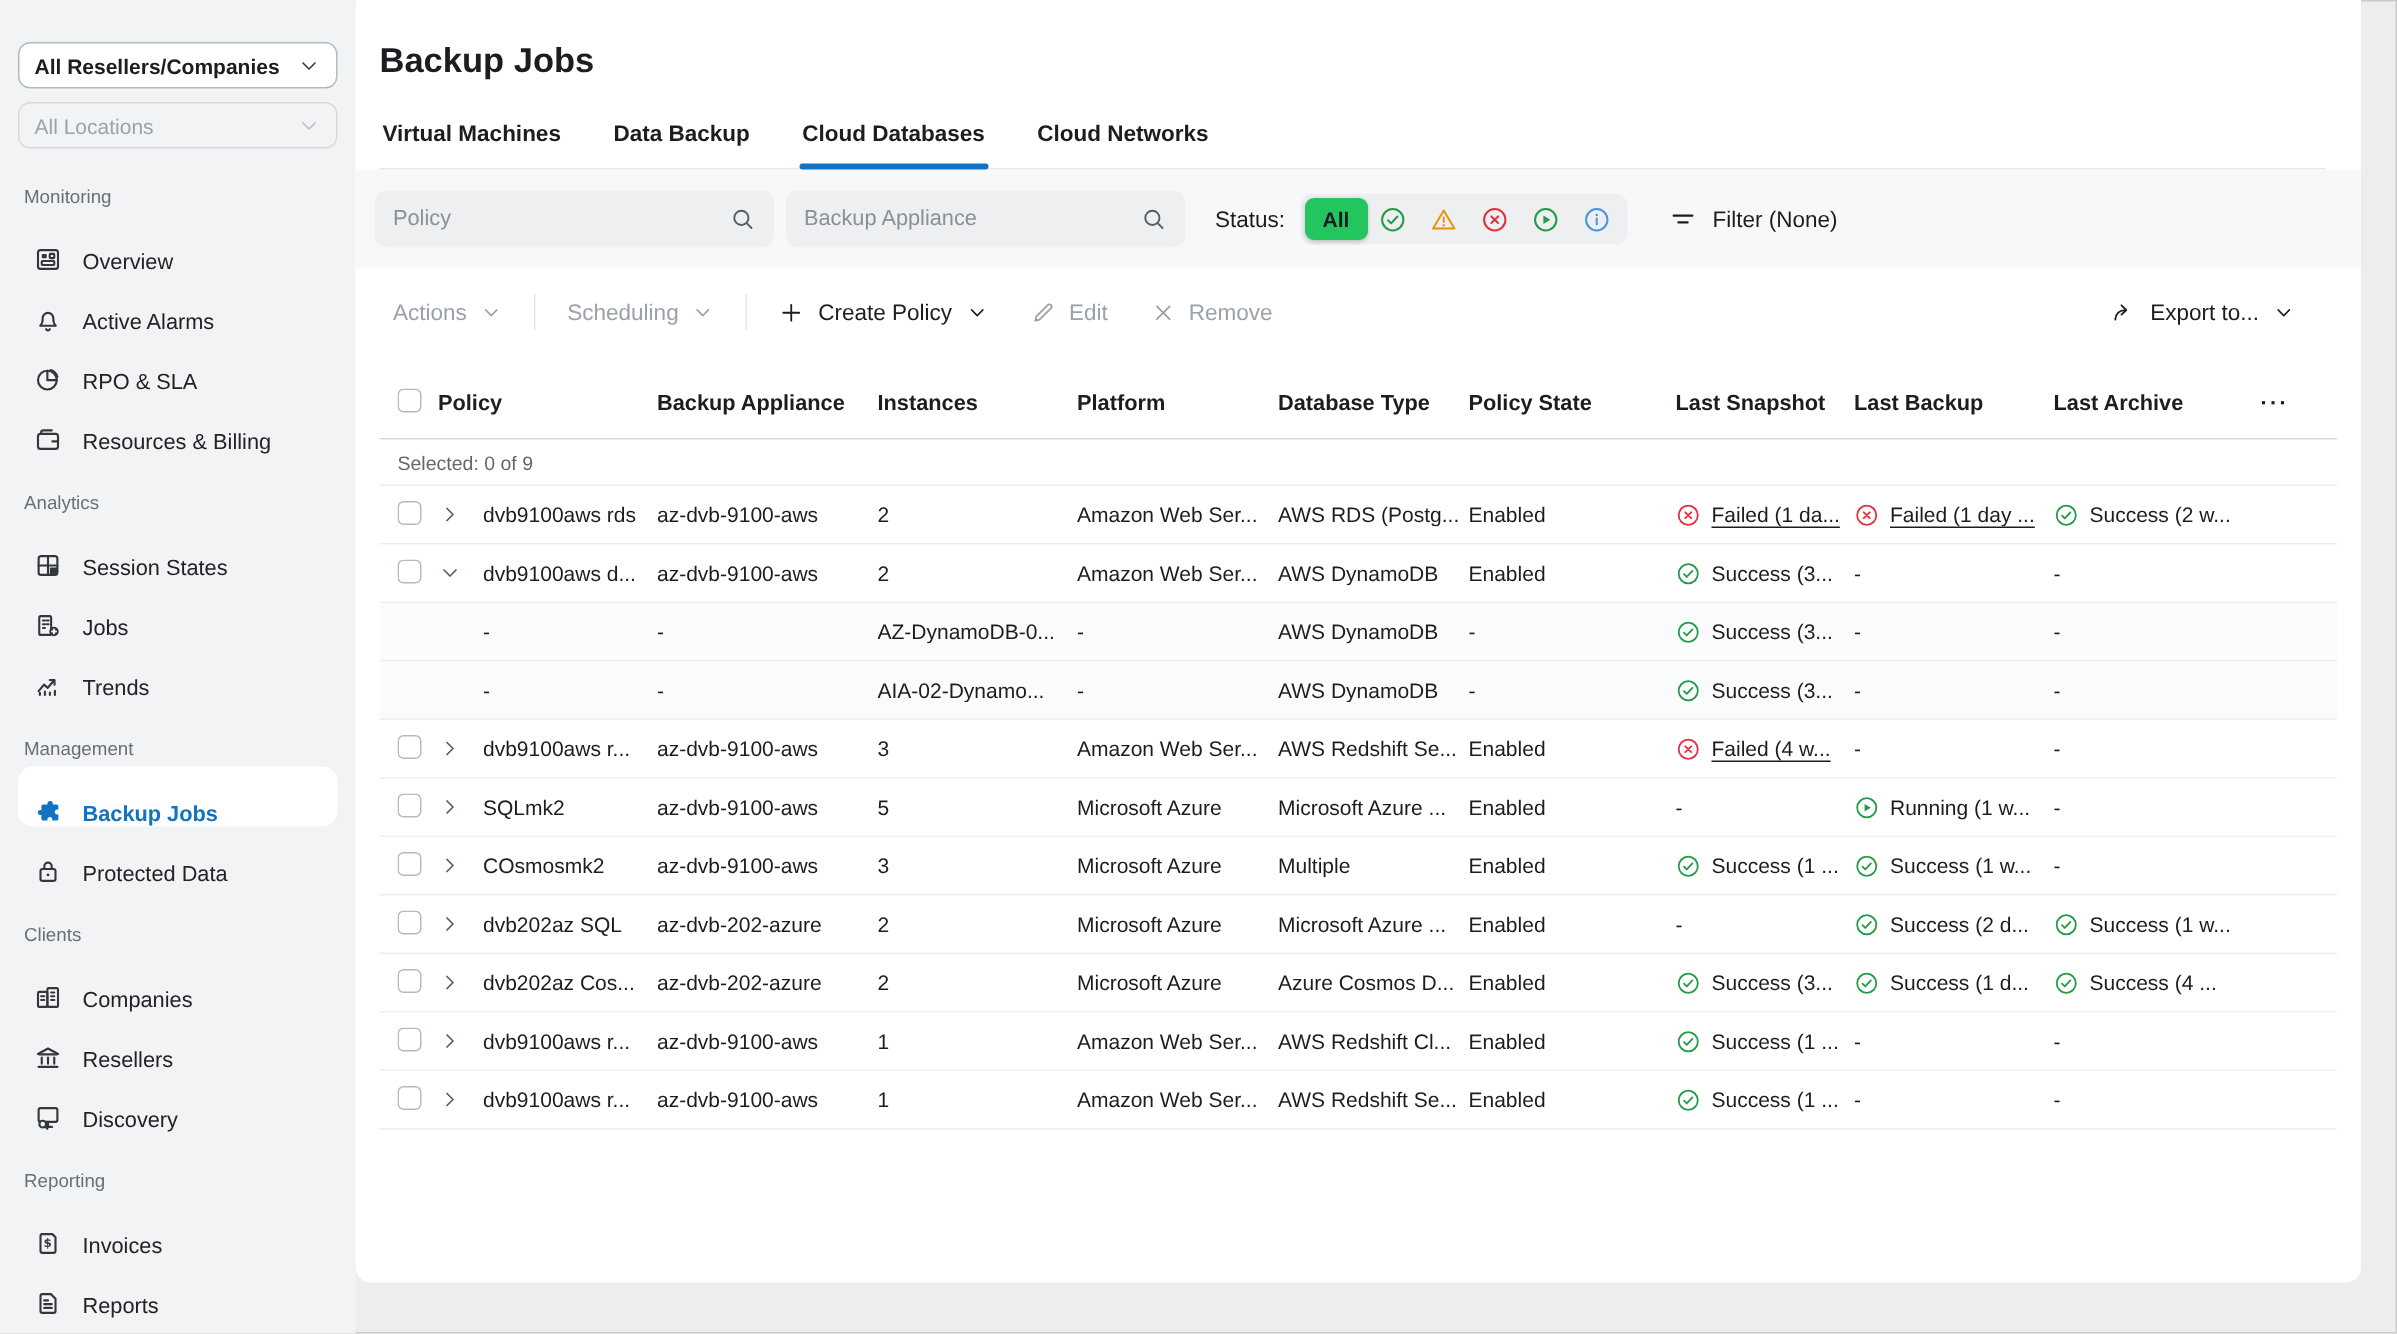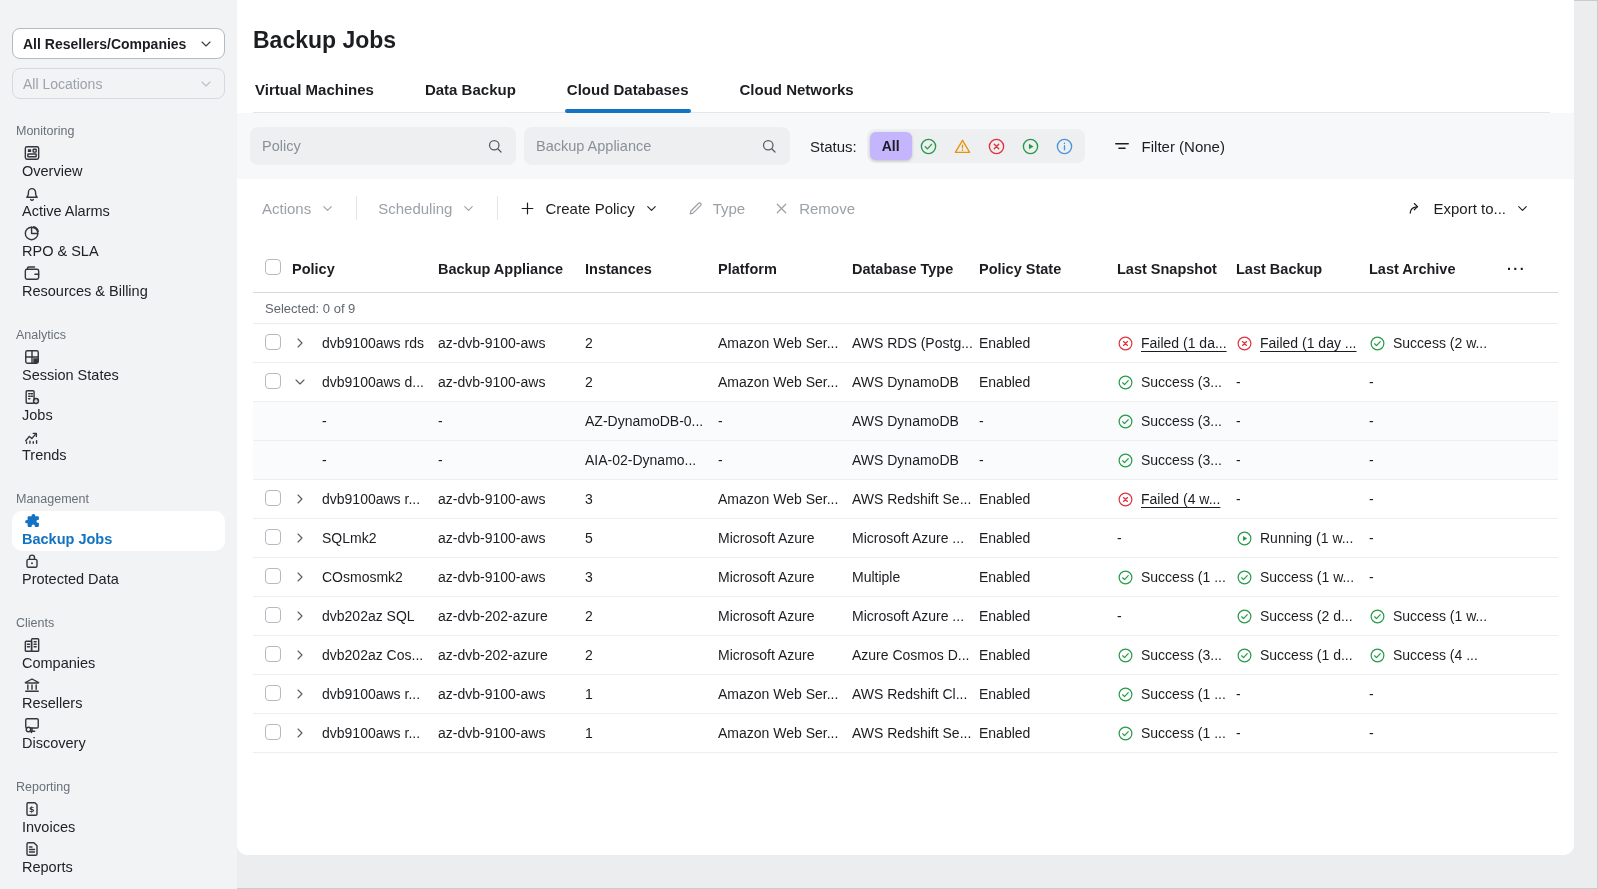--- a/index.html
+++ b/index.html
@@ -16,48 +16,48 @@
 
   
   .sidebar { position:absolute; left:0; top:0; width:237px; height:100%; background:#f2f3f5; padding:28px 12px 0 12px; }
   .select { height:31px; border:1px solid #b3bac1; border-radius:8px; background:#fff;
             display:flex; align-items:center; justify-content:space-between; padding:0 10px;
             font-size:14px; font-weight:700; margin-bottom:9px; cursor:pointer; }
   .select .schev { color:#3c4043; } .select .schev svg { width:16px; height:16px; }
   .select.disabled { background:transparent; border-color:#d6dade; color:#9ba3ab; font-weight:400; }
   .select.disabled .schev { color:#b9c0c7; }
   .sec-label { font-size:12.5px; color:#687077; margin:25px 4px 5px 4px; }
-  .side-item { display:flex; align-items:flex-start; height:40px; padding:0 10px;
-               border-radius:10px; font-size:14.5px; color:#202327; cursor:pointer;flex-direction:column; }
+  .side-item { display:flex; align-items:flex-end; gap:13px; height:40px; padding:0 10px;
+               border-radius:10px; font-size:14.5px; color:#202327; cursor:pointer; }
   .side-item .sicon { width:20px; height:20px; color:#33373c; flex:none; }
   .sicon svg { width:20px; height:20px; }
   .side-item.active { background:#fff; color:var(--accent); font-weight:700; }
   .side-item.active .sicon { color:var(--accent); }
 
   
   .card { position:absolute; left:237px; top:0; right:24px; bottom:34px; background:#fff;
           border-radius:0 0 10px 10px; overflow:hidden; }
   .page-head { padding:27px 24px 0 16px; }
   .page-title { font-size:23px; font-weight:700; }
-  .tabs { display:flex; gap:47px; margin-top:27px; border-bottom:1px solid #e4e6e9; }
+  .tabs { display:flex; gap:31px; margin-top:27px; border-bottom:1px solid #e4e6e9; }
   .tab { font-size:15px; font-weight:700; padding:0 2px 14px 2px; position:relative; cursor:pointer; color:#1b1d21; }
   .tab.active::after { content:""; position:absolute; left:0; right:0; bottom:-1px; height:4px;
                        border-radius:4px; background:var(--accent); }
 
   
   .filterband { background:#f7f8f9; display:flex; align-items:center; padding:14px 24px 14px 13px; }
   .search { width:266px; height:38px; background:#edeff1; border-radius:8px; display:flex;
             align-items:center; padding:0 12px; gap:8px; margin-right:8px; }
   .search input { flex:1; border:0; background:transparent; outline:0; min-width:0;
                   font:14.5px "Liberation Sans",sans-serif; color:#1b1d21; }
   .search input::placeholder { color:#8a9097; }
   .search .sic { color:#565d64; } .search .sic svg { width:18px; height:18px; }
   .status-label { font-size:15px; margin:0 10px 0 12px; }
   .segmented { background:#edeff1; border-radius:8px; padding:3px; display:flex; align-items:center; }
-  .seg-all { background:#c4b5fd; border:0; border-radius:6px; padding:6px 12px; cursor:pointer;
+  .seg-all { background:#22c55e; border:0; border-radius:6px; padding:6px 12px; cursor:pointer;
              font:700 14px "Liberation Sans",sans-serif; box-shadow:0 1px 3px rgba(0,0,0,.2); color:#1b1d21; }
   .seg-btn { width:34px; height:28px; display:flex; align-items:center; justify-content:center;
              background:transparent; border:0; cursor:pointer; }
   .seg-btn svg { width:19px; height:19px; }
   .filter-btn { display:flex; align-items:center; gap:10px; margin-left:27px; font-size:15px; cursor:pointer; }
   .filter-btn .fic { color:#1b1d21; } .filter-btn .fic svg { width:20px; height:20px; }
 
   
   .toolbar { display:flex; align-items:center; padding:17px 44px 15px 25px; }
   .tbtn { display:flex; align-items:center; gap:9px; font-size:15px; background:none; border:0;
@@ -375,21 +375,21 @@
           </svg>
         </span>
     </button>
     <span class="gap28"></span>
     <button class="tbtn disabled">
       <span>
           <svg viewBox="0 0 24 24">
             <path d="M4.5 19.5l1-4L16.4 4.6a1.9 1.9 0 0 1 2.7 0l.3.3a1.9 1.9 0 0 1 0 2.7L8.5 18.5z" fill="none" stroke="currentColor" stroke-width="1.7" stroke-linecap="round" stroke-linejoin="round"></path>
           </svg>
         </span>
-      <span>Type</span>
+      <span>Edit</span>
     </button>
     <span class="gap28"></span>
     <button class="tbtn disabled">
       <span>
           <svg viewBox="0 0 24 24">
             <path d="M6 6l12 12M18 6L6 18" fill="none" stroke="currentColor" stroke-width="1.7" stroke-linecap="round" stroke-linejoin="round"></path>
           </svg>
         </span>
       <span>Remove</span>
     </button>

